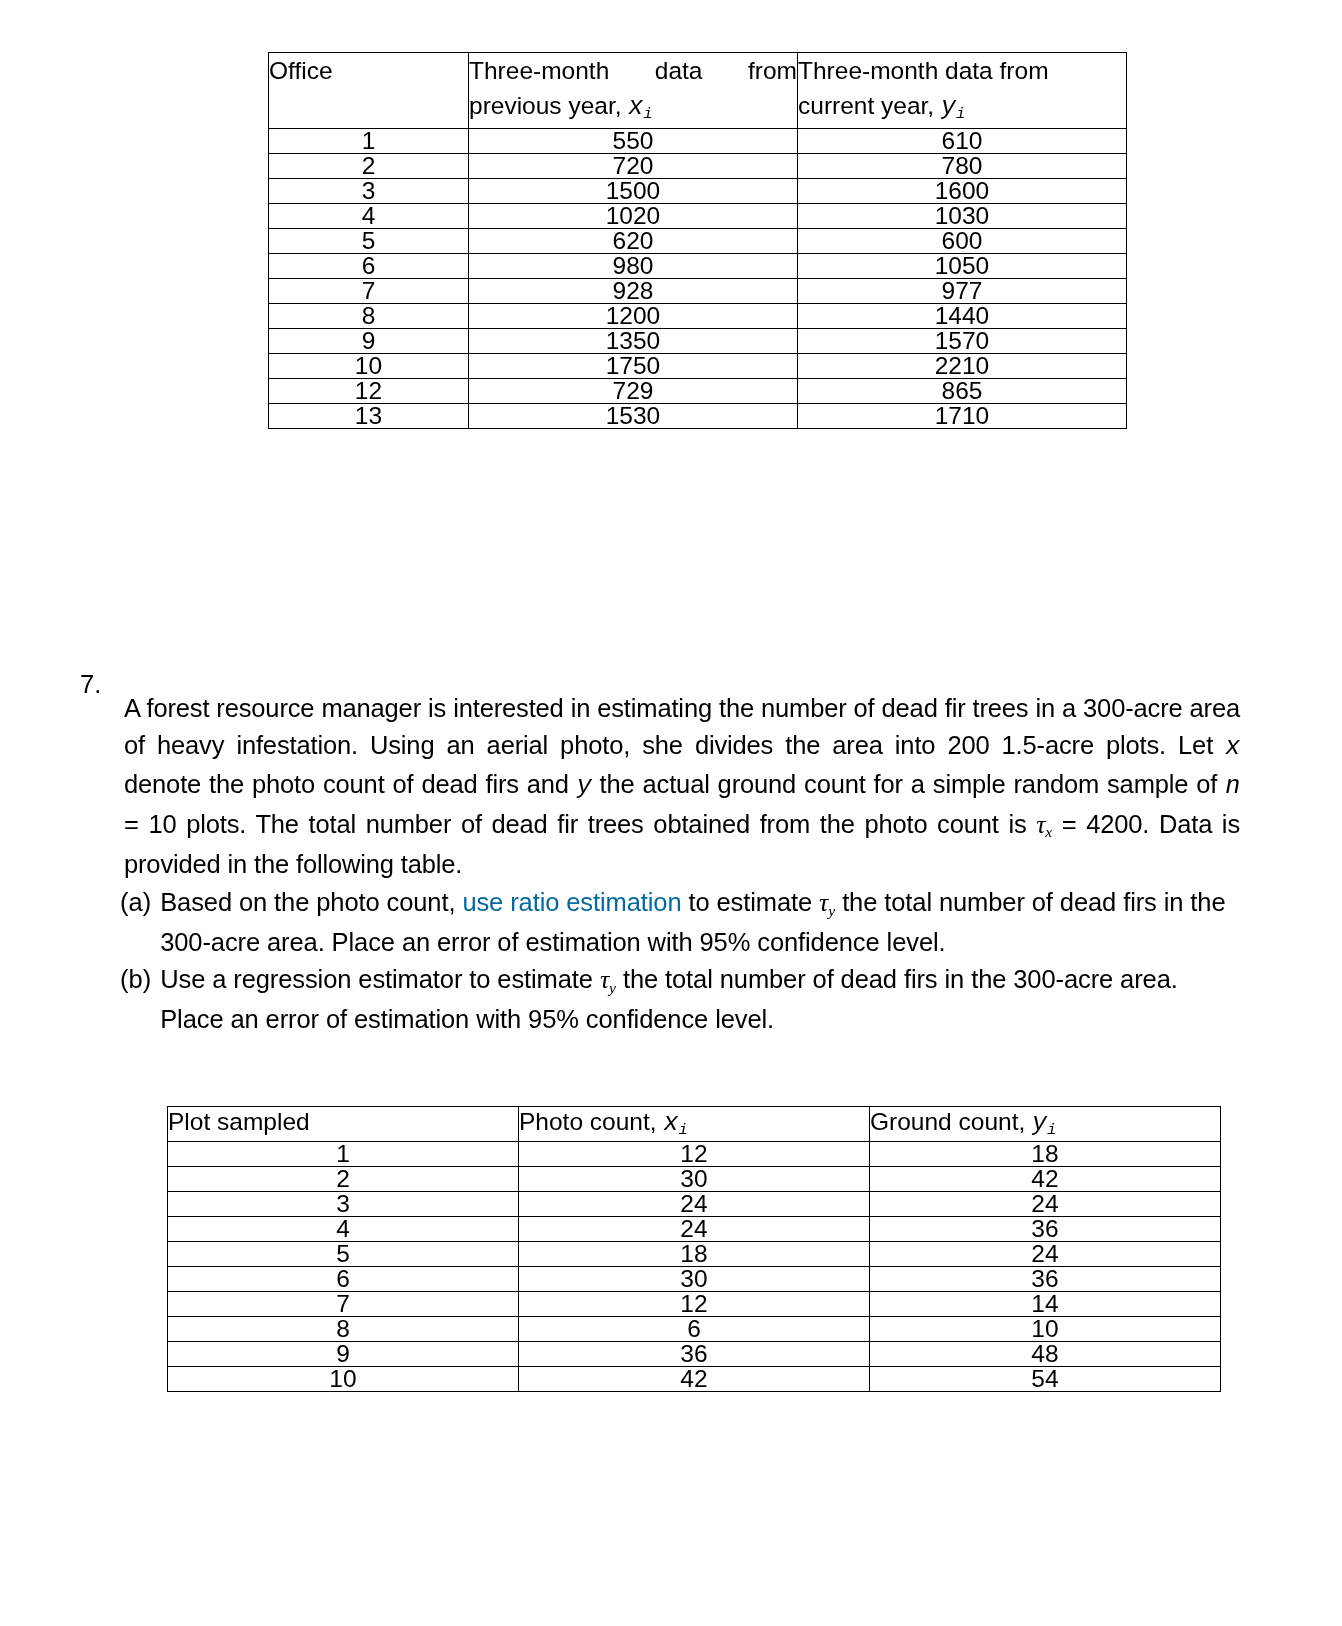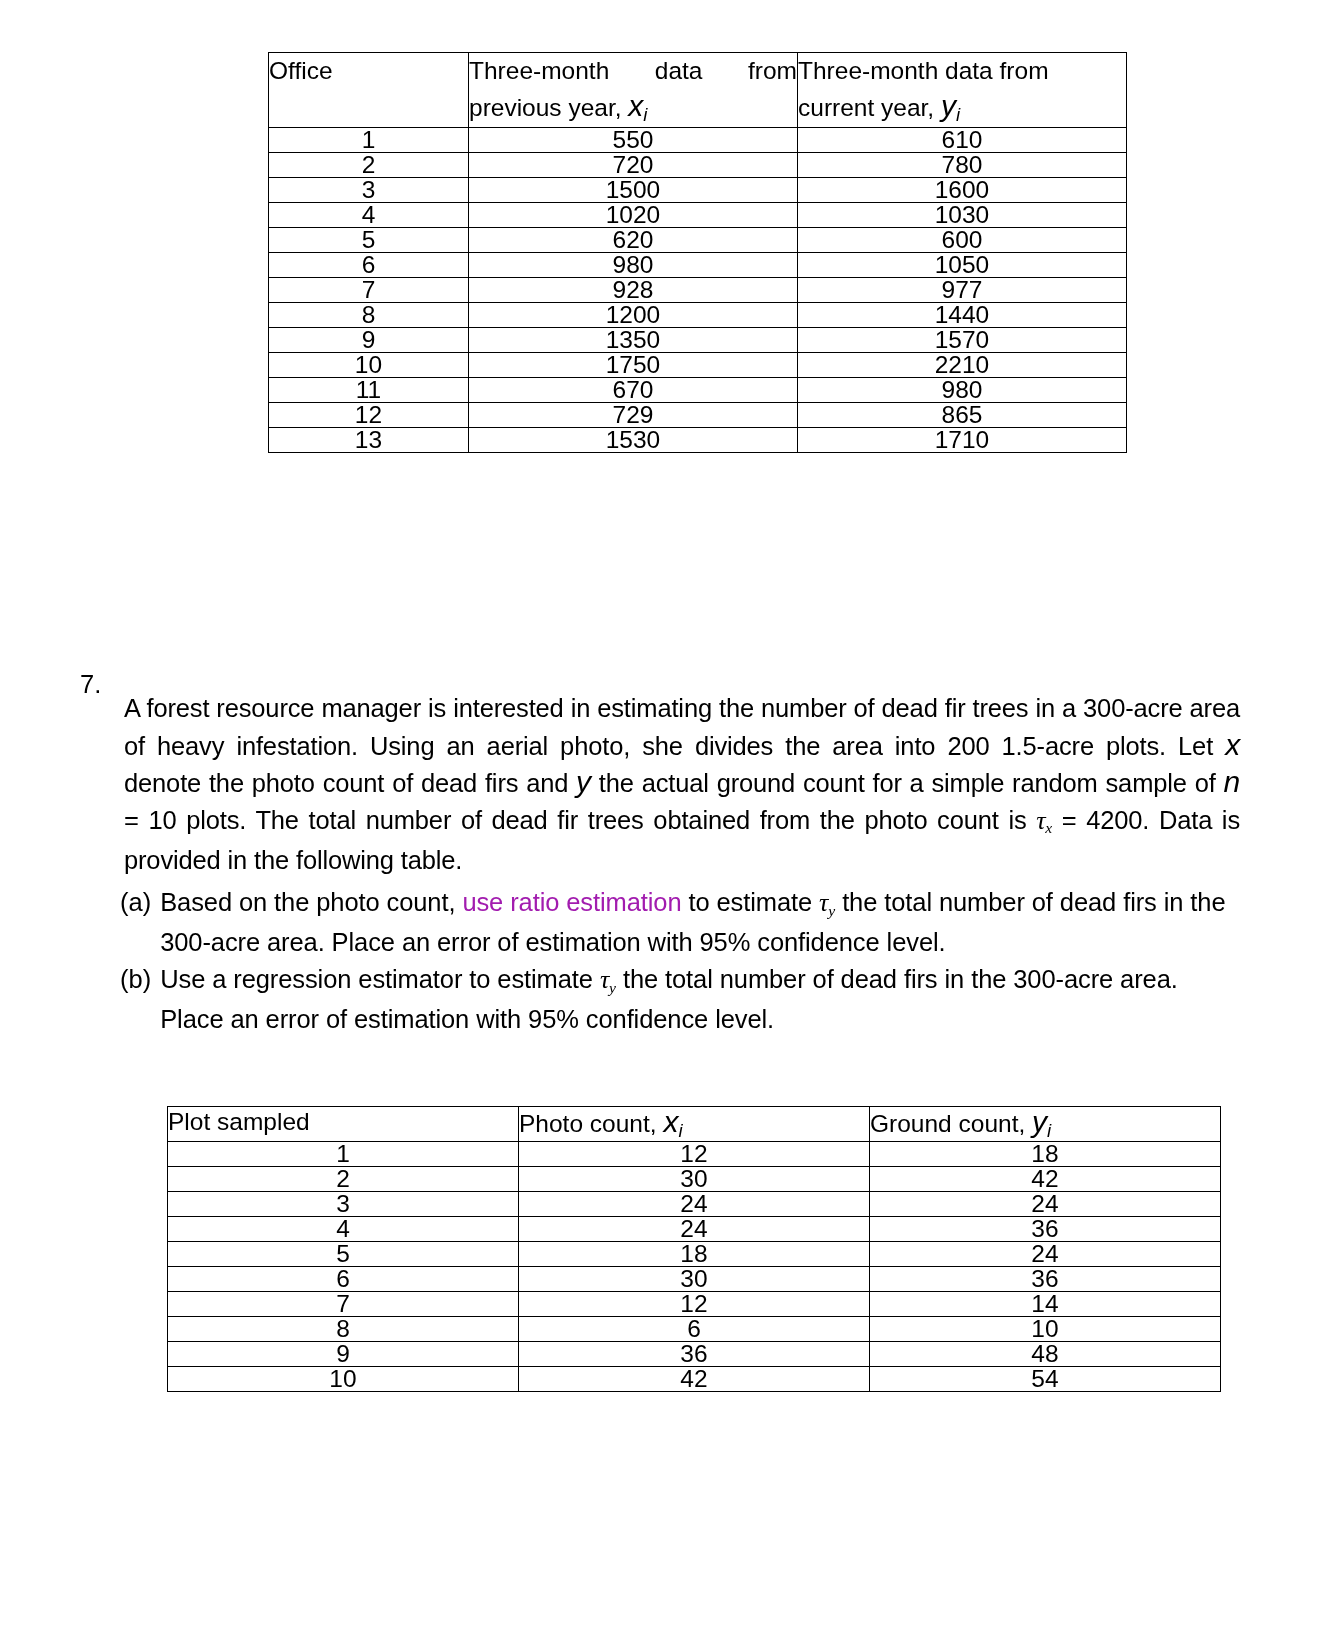--- a/index.html
+++ b/index.html
@@ -67,23 +67,23 @@
 
   .data-cell {
     font-size: 24.5px;
     line-height: 24px;
     text-align: center;
     padding: 5px 4px 6px 4px;
     white-space: nowrap;
   }
 
   .mathvar {
-    font-family: Liberation Sans, sans-serif;
+    font-family: Liberation Mono, monospace;
     font-style: italic;
-    font-size: 30px;
+    font-size: 25px;
   }
   .mathvar sub {
     font-size: 0.62em;
     font-style: italic;
     vertical-align: baseline;
     position: relative;
     top: 0.28em;
   }
   .tau {
     font-family: "Liberation Serif", serif;
@@ -149,21 +149,21 @@
     letter-spacing: -0.1px;
   }
   .part-c {
     font-size: 25.5px;
     line-height: 37px;
     letter-spacing: -0.35px;
     white-space: nowrap;
     margin-top: 0px;
     margin-left: -3px;
   }
-  .redtext { color: #a21caf; }
+  .redtext { color: #0369a1; }
 
   
   .table2-wrap {
     position: absolute;
     left: 167px;
     top: 1106px;
     width: 1053px;
   }
   .t2-c1 { width: 351px; }
   .t2-c2 { width: 351px; }
@@ -255,25 +255,20 @@
             <td class="data-cell">9</td>
             <td class="data-cell">1350</td>
             <td class="data-cell">1570</td>
           </tr>
           <tr>
             <td class="data-cell">10</td>
             <td class="data-cell">1750</td>
             <td class="data-cell">2210</td>
           </tr>
           <tr>
-            <td class="data-cell">11</td>
-            <td class="data-cell">670</td>
-            <td class="data-cell">980</td>
-          </tr>
-          <tr>
             <td class="data-cell">12</td>
             <td class="data-cell">729</td>
             <td class="data-cell">865</td>
           </tr>
           <tr>
             <td class="data-cell">13</td>
             <td class="data-cell">1530</td>
             <td class="data-cell">1710</td>
           </tr>
         </tbody>

